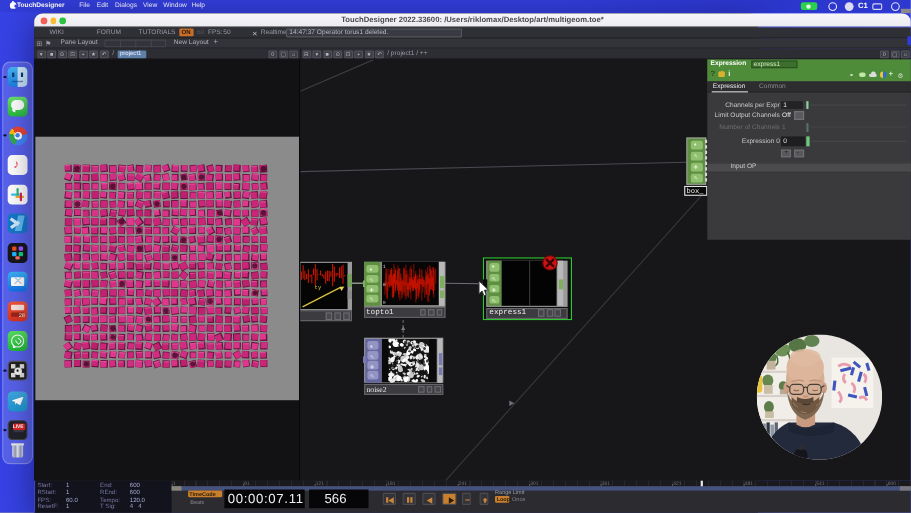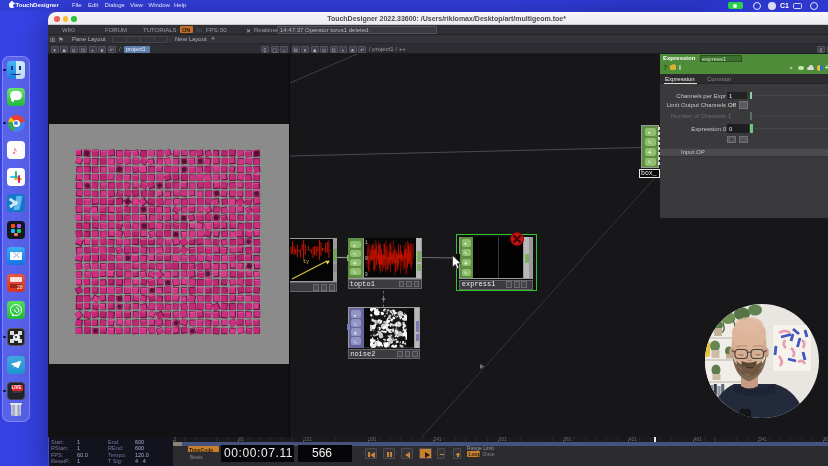--- a/index.html
+++ b/index.html
@@ -122,21 +122,21 @@
         <span style="position:absolute;right:2.5px;top:2.2px;font-size:4.5px;color:#fff;font-weight:bold;">LIVE</span>
       </div>
     </div>
     <div class="abs" style="left:3px;top:389.8px;width:2.5px;height:2.5px;border-radius:50%;background:#101040;"></div>
     <div class="abs" style="left:7px;top:402.0px;width:18px;height:18px;">
       <div style="width:18px;height:16px;position:relative;">
         <div style="position:absolute;left:4px;top:2px;width:10px;height:12px;background:linear-gradient(90deg,#cfd4e8,#9aa0b8 30%,#e8ecf8 50%,#9aa0b8 75%,#cfd4e8);border-radius:1px 1px 2px 2px;"></div>
         <div style="position:absolute;left:3px;top:1px;width:12px;height:2px;background:#e4e8f4;border-radius:1px;"></div>
       </div>
     </div>
-<div class="abs" style="left:48px;top:12px;width:658px;height:454px;background:#161619;border-radius:8px 8px 0 0;box-shadow:0 8px 30px rgba(0,0,20,0.45);">
+<div class="abs" style="left:31px;top:12px;width:658px;height:454px;background:#161619;border-radius:8px 8px 0 0;box-shadow:0 8px 30px rgba(0,0,20,0.45);">
  <div class="abs" style="left:0;top:0;width:797px;height:13px;background:linear-gradient(180deg,#f7f7fa,#ebebf0);border-radius:8px 8px 0 0;border-bottom:1px solid #c9c9ce;">
   <div class="abs" style="left:6px;top:4.2px;width:5.5px;height:5.5px;border-radius:50%;background:#f35f57;"></div>
   <div class="abs" style="left:14.5px;top:4.2px;width:5.5px;height:5.5px;border-radius:50%;background:#fbbd2e;"></div>
   <div class="abs" style="left:23px;top:4.2px;width:5.5px;height:5.5px;border-radius:50%;background:#2ac23f;"></div>
   <div class="abs" style="left:0;top:2.5px;width:797px;text-align:center;font-size:7px;font-weight:bold;color:#4a4a4e;">TouchDesigner 2022.33600: /Users/riklomax/Desktop/art/multigeom.toe*</div>
  </div>
 
  <div class="abs" style="left:0;top:13px;width:797px;height:9.5px;background:#2f2f36;border-bottom:1px solid #222;">
    <span class="abs" style="left:14px;top:1.5px;font-size:6px;color:#9a9aa2;">WIKI</span>
    <span class="abs" style="left:57px;top:1.5px;font-size:6px;color:#9a9aa2;">FORUM</span>
@@ -2845,21 +2845,21 @@
               <ellipse cx="29.3" cy="13.1" rx="0.7" ry="0.6" fill="#111111" opacity="0.8"></ellipse>
             </g>
             <rect x="0" y="0" width="6" height="39.5" fill="#0a0a0a"></rect>
             <rect x="43" y="0" width="7" height="39.5" fill="#0a0a0a"></rect>
           </svg>
           <div class="abs" style="left:66.5px;top:0.8px;width:4.5px;height:39.4px;background:#b8b8b8;"></div>
           <div class="abs" style="left:-1px;top:17.0px;width:2.5px;height:6px;background:#7a7ab2;"></div>
           <div class="abs" style="left:67.5px;top:13.5px;width:3.5px;height:11px;background:#7a7ab2;"></div>
           <div class="abs" style="left:67.5px;top:26.5px;width:3.5px;height:7px;background:#7a7ab2;"></div>
           <div class="abs" style="left:0;top:41.5px;width:72.0px;height:10px;background:#3c3c40;border:0.5px solid #65656a;"></div>
-          <span class="abs" style="left:2px;top:42.5px;font-size:7px;color:#e8e8e8;font-family:Liberation Mono, monospace;text-align:right;">noise2</span>
+          <span class="abs" style="left:2px;top:42.5px;font-size:7px;color:#e8e8e8;font-family:Liberation Serif, serif;text-align:right;">noise2</span>
           <div class="abs" style="left:49.0px;top:43.2px;width:5.5px;height:6.5px;background:#46464a;border:0.5px solid #6a6a70;"></div>
           <div class="abs" style="left:56.5px;top:43.2px;width:5.5px;height:6.5px;background:#46464a;border:0.5px solid #6a6a70;"></div>
           <div class="abs" style="left:64.0px;top:43.2px;width:5.5px;height:6.5px;background:#46464a;border:0.5px solid #6a6a70;"></div>
         </div>
       </div>
       <div class="abs" style="left:242px;top:42px;width:555px;height:383px;overflow:visible;pointer-events:none;">
         <div class="abs" style="left:166.3px;top:179.5px;width:81.2px;height:57.7px;border:1.8px solid #2ec82e;background:#101012;">
  <div class="abs" style="left:2px;top:2px;width:74px;height:42px;background:#9a9a9a;"></div>
  <div class="abs" style="left:2.8px;top:2.8px;width:13px;height:40.4px;background:#5f8f42;"></div>
 <div class="abs" style="left:4.5px;top:4.5px;width:9.5px;height:7.6px;background:#8fbf6f;border-radius:2px;"></div>

